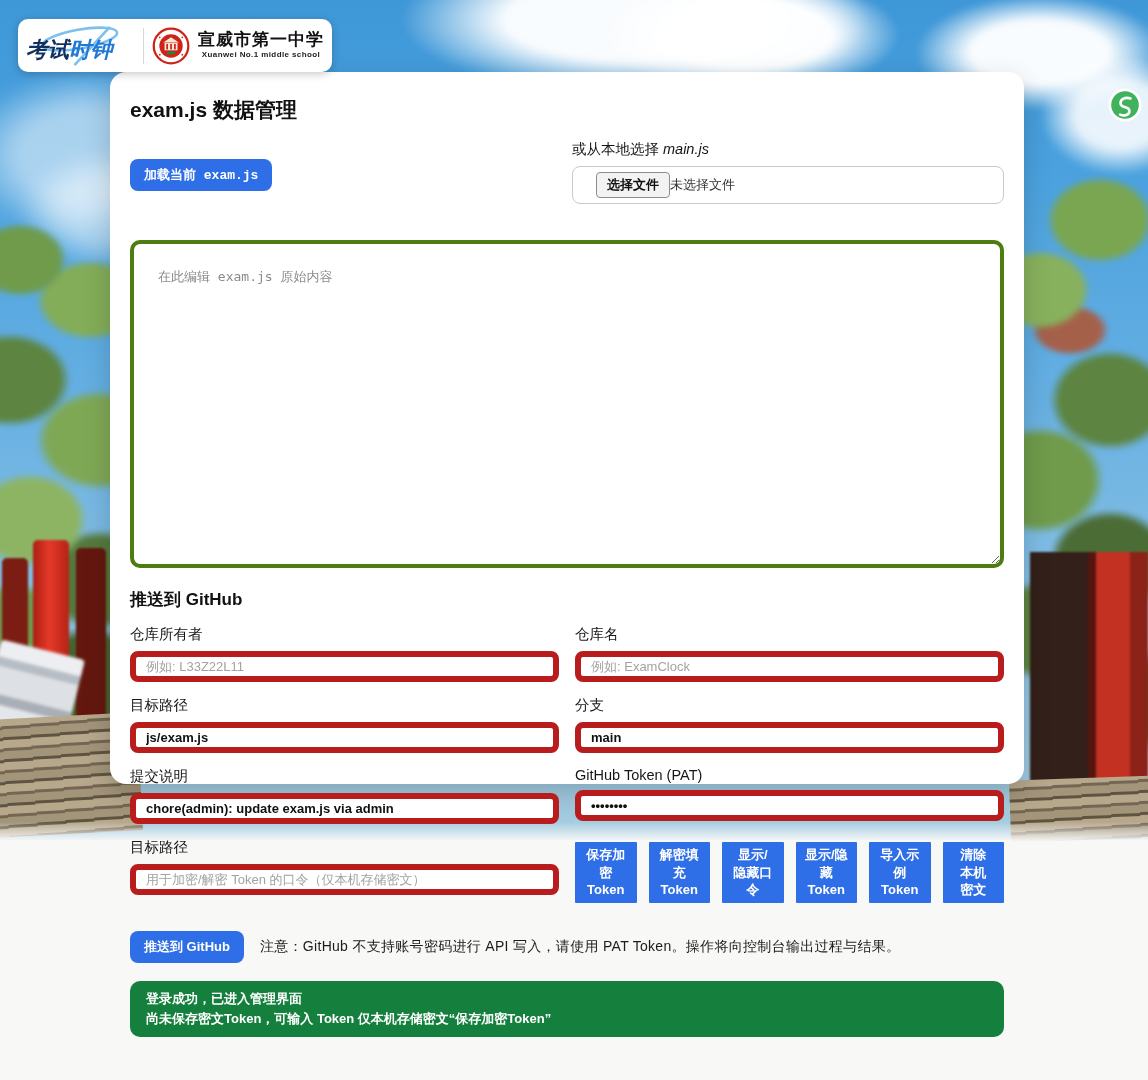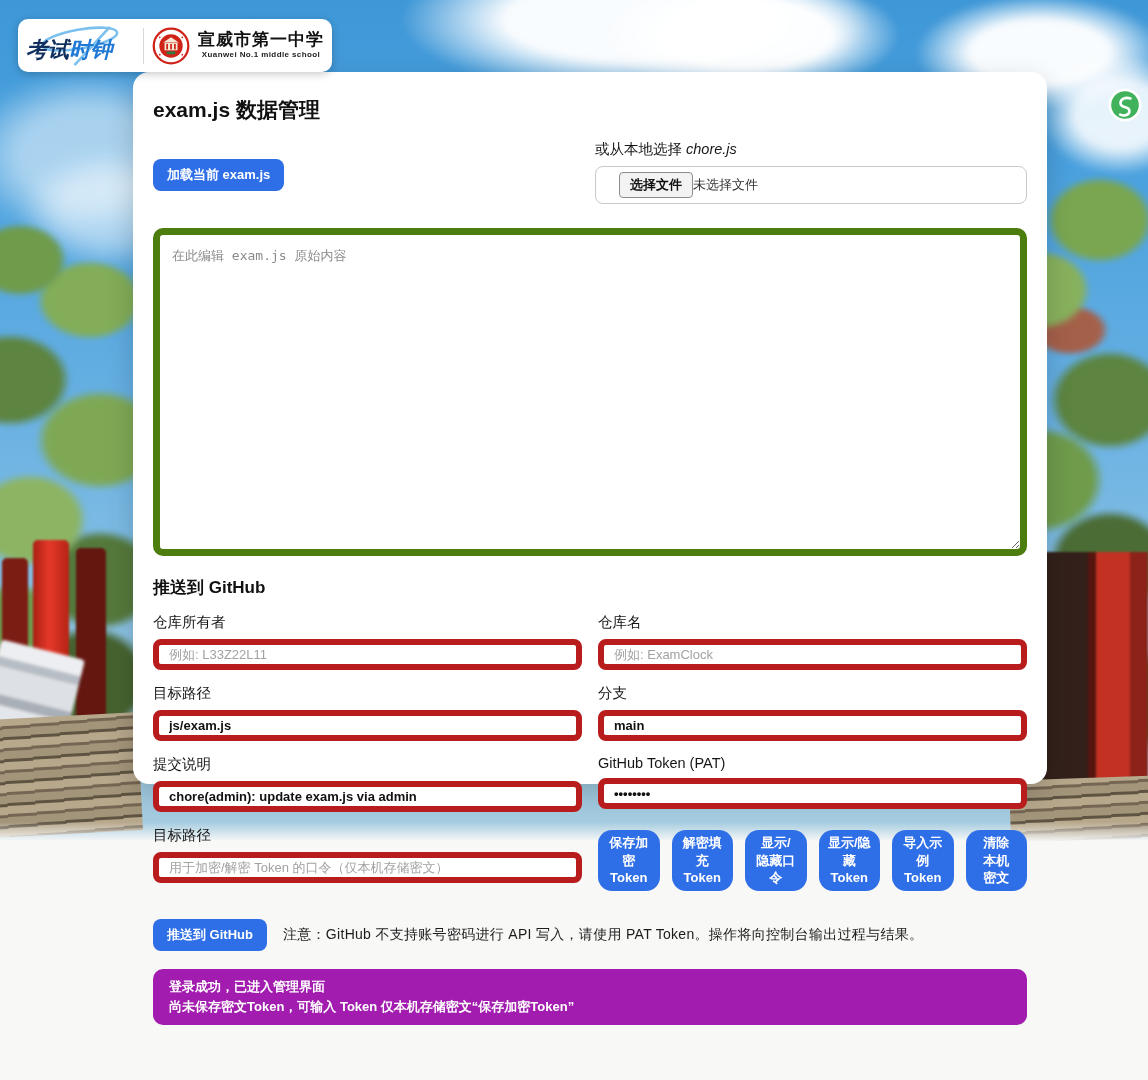--- a/index.html
+++ b/index.html
@@ -71,53 +71,53 @@
   .divider{width:1px;height:36px;background:#d7d7d7;flex:none;}
   .school-text{display:flex;flex-direction:column;align-items:center;line-height:1.1;}
   .school-cn{font-family:"Liberation Serif",serif;font-weight:900;font-size:17px;color:#111;
     letter-spacing:1px;white-space:nowrap;}
   .school-en{font-size:8px;font-weight:700;color:#222;letter-spacing:.4px;margin-top:2px;white-space:nowrap;}
 
   
   .float-badge{position:absolute;left:1108px;top:88px;width:34px;height:34px;z-index:5;}
 
   
-  .card{position:absolute;left:133px;top:72px;width:914px;height:712px;z-index:2;
+  .card{position:absolute;left:110px;top:72px;width:914px;height:712px;z-index:2;
     background:#fff;border-radius:16px;box-shadow:0 10px 28px rgba(0,0,0,.18);
     padding:22px 20px;box-sizing:border-box;color:#111;}
   .page-title{font-size:21px;font-weight:700;margin:2px 0 0;}
   .top-row{display:flex;justify-content:space-between;align-items:flex-end;margin-top:16px;}
-  .btn-row{display:flex;gap:28px;padding-bottom:13px;}
+  .btn-row{display:flex;gap:28px;padding-bottom:13px;font-family:Liberation Mono, monospace;}
   .primary-btn{background:#2e6ee6;color:#fff;border:none;border-radius:8px;
     padding:7px 14px;font-size:13px;font-weight:600;font-family:inherit;cursor:pointer;white-space:nowrap;}
   .file-group{width:432px;}
   .file-label{font-size:14.5px;color:#161616;margin-bottom:7px;}
   .file-label em{font-style:italic;margin-left:4px;}
   .file-box{border:1px solid #c9c9c9;border-radius:8px;height:38px;display:flex;
     align-items:center;padding:0 23px;box-sizing:border-box;}
   .file-btn{border:1px solid #8d8d8d;background:#f3f3f3;border-radius:4px;
     padding:3px 10px;font-size:13px;font-weight:600;font-family:inherit;cursor:pointer;color:#111;}
   .file-none{font-size:13px;color:#333;}
-  .editor{width:100%;height:328px;margin-top:24px;border:7px solid #4d7c0f;border-radius:10px;
-    padding:12px;font:13px "DejaVu Sans Mono",monospace;color:#222;resize:vertical;box-sizing:border-box;}
+  .editor{width:100%;height:328px;margin-top:36px;border:4px solid #4d7c0f;border-radius:10px;
+    padding:24px;font:13px "DejaVu Sans Mono",monospace;color:#222;resize:vertical;box-sizing:border-box;}
   .editor::placeholder{color:#8b8b8b;}
   .section-heading{font-size:17px;font-weight:700;margin:16px 0 0;}
   .grid{display:grid;grid-template-columns:1fr 1fr;column-gap:16px;}
   .field{margin-top:14px;}
   .field label{display:block;font-size:14.5px;color:#161616;margin-bottom:7px;}
   .field input{width:100%;height:31px;border:6px solid #b91c1c;border-radius:8px;
     padding:0 10px;font-size:13px;font-weight:600;color:#111;box-sizing:border-box;font-family:inherit;}
   .field input::placeholder{color:#a2a2a2;font-weight:400;}
   .token-btns{display:flex;gap:12px;margin-top:18px;}
-  .token-btn{flex:1;height:61px;background:#2e6ee6;color:#fff;border:none;border-radius:14px;
+  .token-btn{flex:1;height:61px;background:#2e6ee6;color:#fff;border:none;border-radius:1px;
     font-size:13px;font-weight:600;font-family:inherit;line-height:1.35;white-space:pre-line;
     text-align:center;padding:2px 1px;cursor:pointer;}
   .bottom-row{display:flex;align-items:center;gap:16px;margin-top:28px;}
   .note{font-size:14px;color:#1c1c1c;letter-spacing:.3px;}
-  .status-box{margin-top:18px;background:#a21caf;border-radius:10px;padding:8px 16px;}
+  .status-box{margin-top:18px;background:#15803d;border-radius:10px;padding:8px 16px;}
   .status-line{color:#fff;font-size:13px;font-weight:700;line-height:1.55;}
 </style>
 </head>
 <body>
 
 <div class="bg">
   <div class="sky"></div>
   <div class="cloud c1"></div>
   <div class="cloud c2"></div>
   <div class="cloud c3"></div>
@@ -176,21 +176,21 @@
 
 <div class="card">
   <h1 class="page-title">exam.js 数据管理</h1>
 
   <div class="top-row">
     <div class="btn-row">
       <button class="primary-btn">加载当前 exam.js</button>
     </div>
     <div class="file-group">
       <div class="file-label">
-        <span>或从本地选择</span><em>chore.js</em>
+        <span>或从本地选择</span><em>main.js</em>
       </div>
       <div class="file-box">
         <button class="file-btn">选择文件</button>
         <span class="file-none">未选择文件</span>
       </div>
     </div>
   </div>
 
   <textarea class="editor" placeholder="在此编辑 exam.js 原始内容" style=""></textarea>
 

